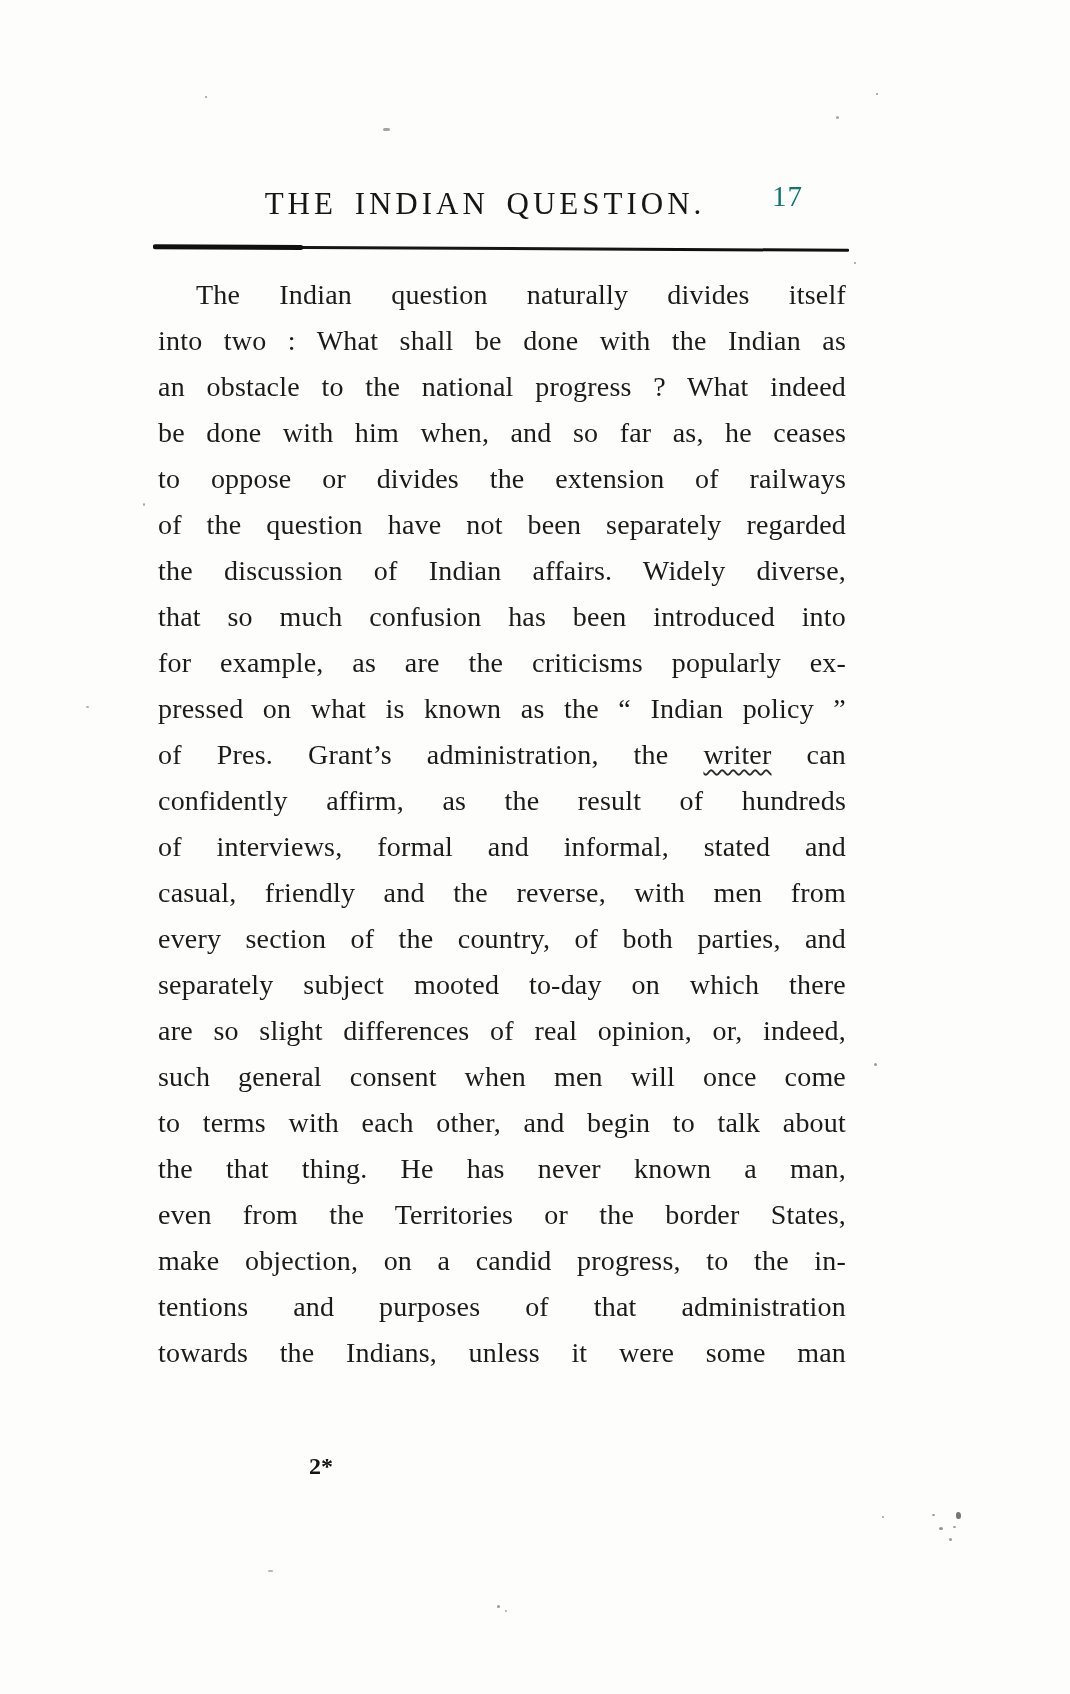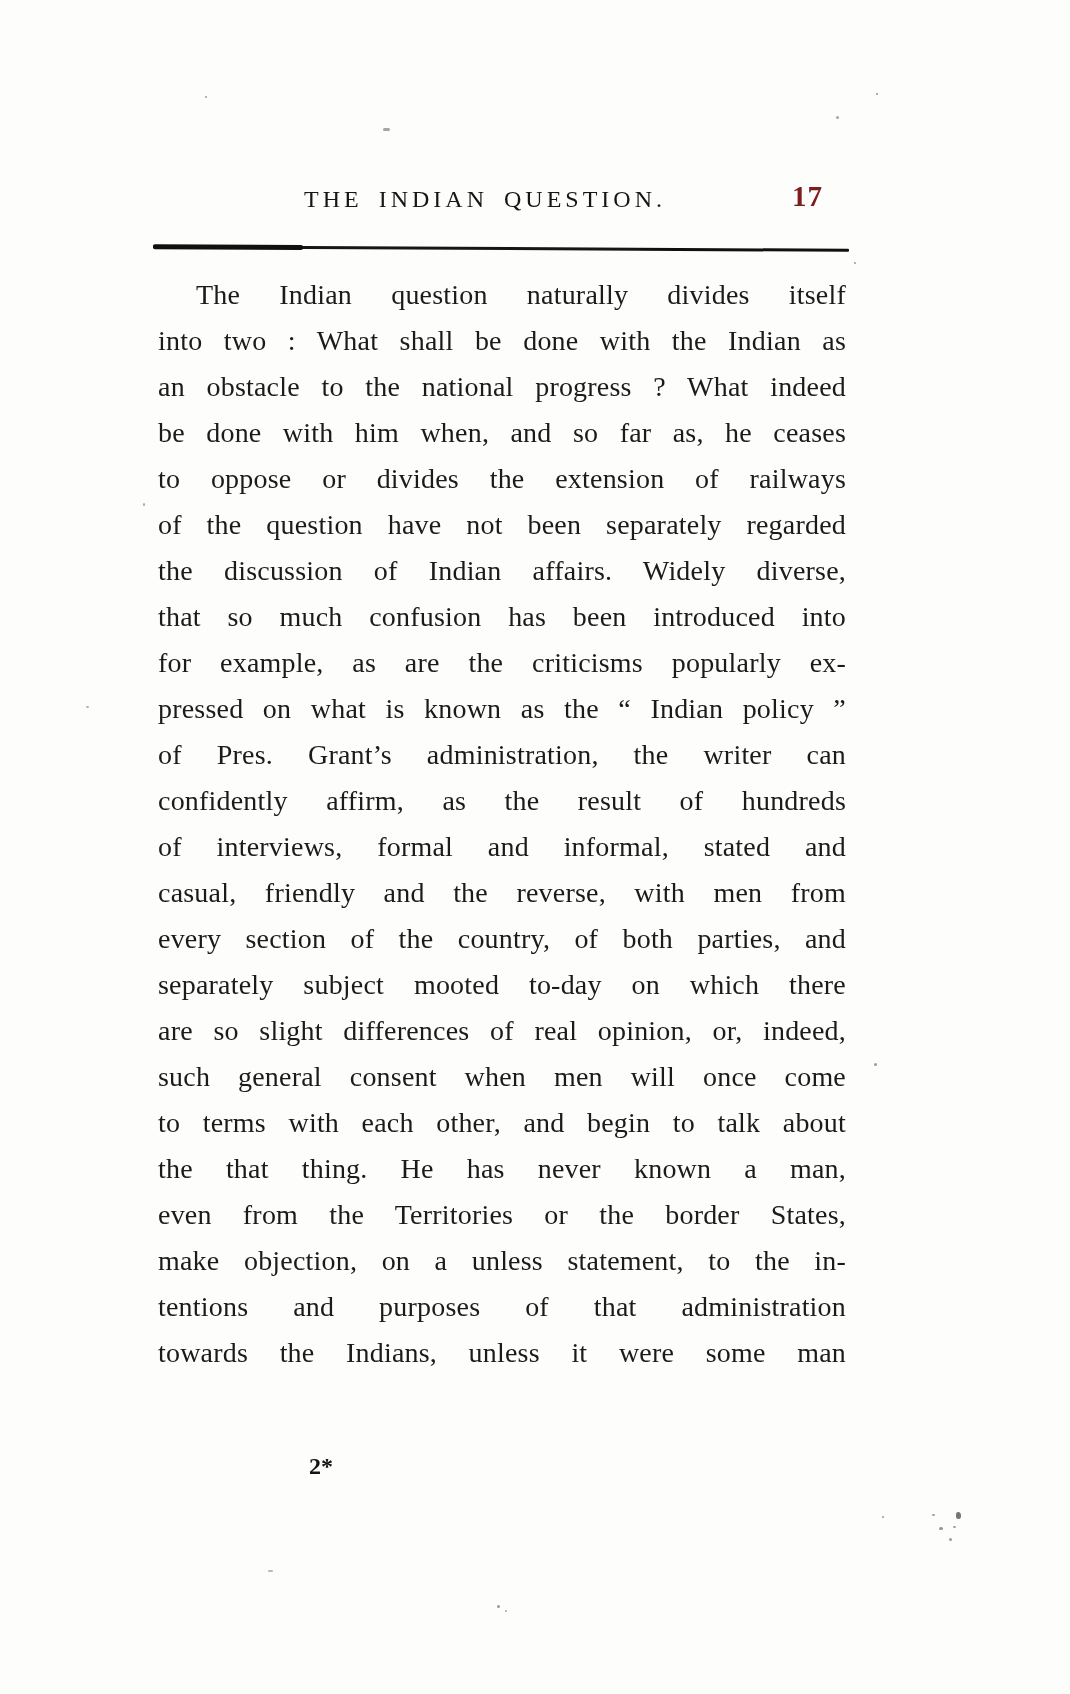--- a/index.html
+++ b/index.html
@@ -10,32 +10,32 @@
     color: #1b1b1b;
     position: relative;
     overflow: hidden;
   }
   .page { position: absolute; inset: 0; }
 
   .running-head {
     position: absolute;
     top: 186px; left: 155px; width: 660px;
     text-align: center;
-    font-size: 24px;
+    font-size: 31px;
     letter-spacing: 4px;
     word-spacing: 6px;
     color: #161616;
   }
   .page-number {
     position: absolute;
-    top: 180px; left: 792px;
+    top: 180px; left: 772px;
     font-size: 29px;
-    font-weight: bold;
+    font-weight: normal;
     letter-spacing: 1px;
-    color: #7f1d1d;
+    color: #0f766e;
   }
   .rule {
     position: absolute;
     top: 247px; left: 153px; width: 696px; height: 3px;
     background: linear-gradient(to right, #0c0c0c 0 20%, #161616 20% 70%, #101010 70%);
     transform: rotate(0.3deg);
     border-radius: 1px;
   }
   .rule::after {
     content: "";
@@ -51,20 +51,21 @@
   .line {
     font-size: 28px;
     line-height: 46px;
     white-space: normal;
     text-align: justify;
     text-align-last: justify;
     letter-spacing: 0.2px;
   }
   .line.indent { text-indent: 38px; }
   .pencil-underline {
+    text-decoration: underline;
     text-decoration-style: wavy;
     text-decoration-thickness: 2px;
     text-decoration-color: #2c2c2c;
     text-underline-offset: 5px;
   }
 
   .sig {
     position: absolute;
     top: 1453px; left: 309px;
     font-size: 24px;
@@ -102,21 +103,21 @@
     <div class="line">confidently affirm, as the result of hundreds</div>
     <div class="line">of interviews, formal and informal, stated and</div>
     <div class="line">casual, friendly and the reverse, with men from</div>
     <div class="line">every section of the country, of both parties, and</div>
     <div class="line">separately subject mooted to-day on which there</div>
     <div class="line">are so slight differences of real opinion, or, indeed,</div>
     <div class="line">such general consent when men will once come</div>
     <div class="line">to terms with each other, and begin to talk about</div>
     <div class="line">the that thing. He has never known a man,</div>
     <div class="line">even from the Territories or the border States,</div>
-    <div class="line">make objection, on a unless statement, to the in-</div>
+    <div class="line">make objection, on a candid progress, to the in-</div>
     <div class="line">tentions and purposes of that administration</div>
     <div class="line">towards the Indians, unless it were some man</div>
   </main>
 
   <div class="sig">2*</div>
 
   <div class="speck" style="left:383px; top:128px; width:7px; height:3px; opacity:.45; border-radius:2px;"></div>
   <div class="speck" style="left:836px; top:116px; width:3px; height:3px; opacity:.45;"></div>
   <div class="speck" style="left:876px; top:93px; width:2px; height:2px; opacity:.55;"></div>
   <div class="speck" style="left:205px; top:96px; width:2px; height:2px; opacity:.5;"></div>

